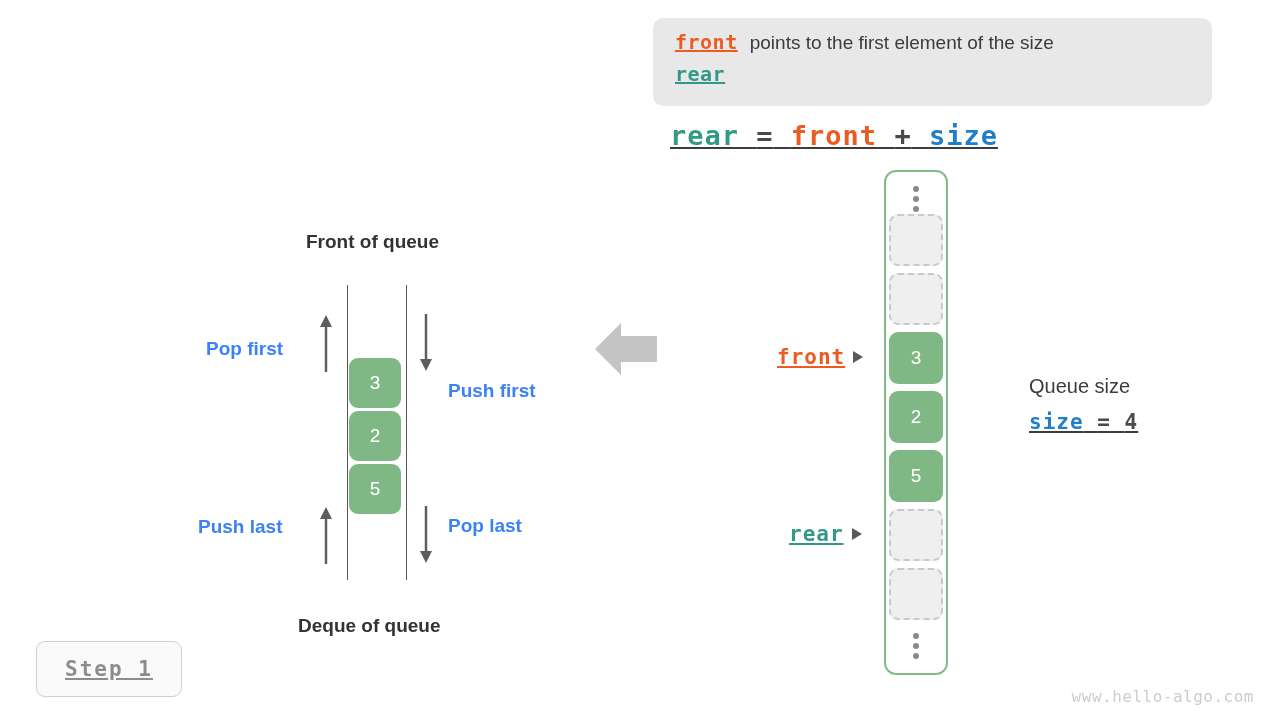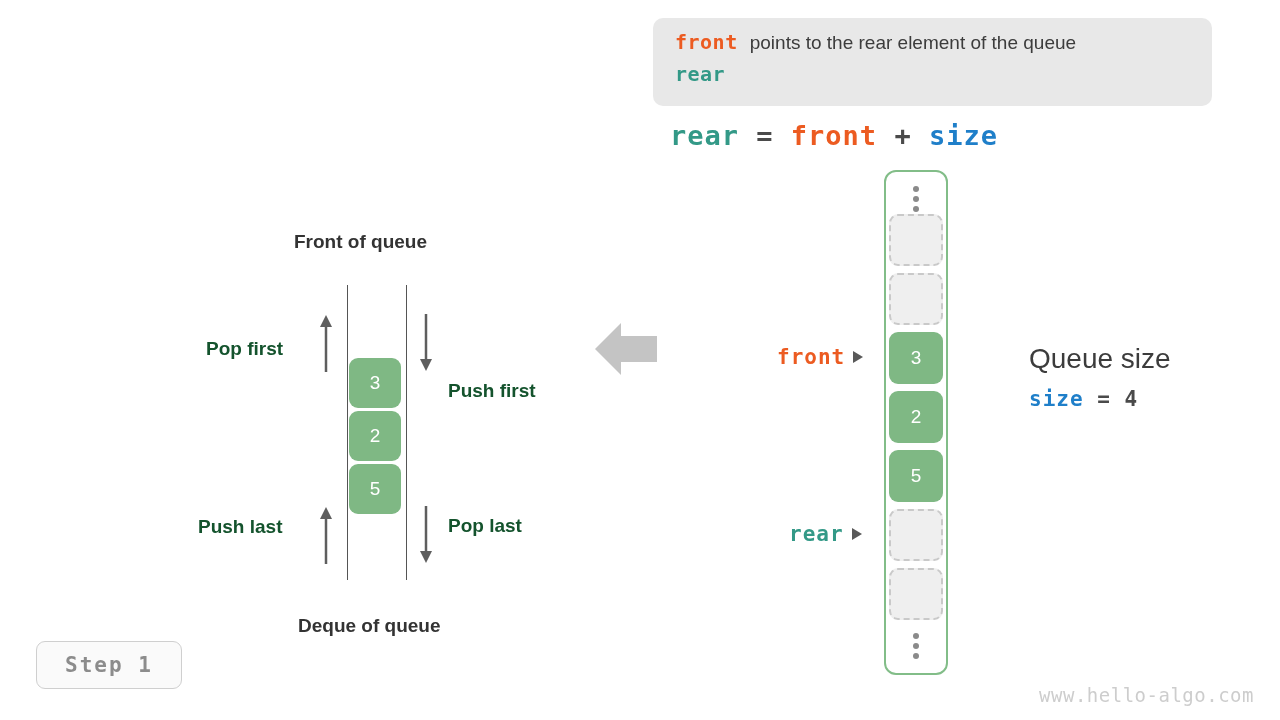--- a/index.html
+++ b/index.html
@@ -30,20 +30,21 @@
   }
   .legend-line {
     display: flex;
     align-items: baseline;
     height: 32px;
     white-space: nowrap;
   }
   .mono {
     font-family: "DejaVu Sans Mono", monospace;
     font-weight: bold;
+    text-decoration: underline;
   }
   .kw-front { color: #ec5b21; }
   .kw-rear  { color: #339987; }
   .kw-size  { color: #1f7fc9; }
   .legend-kw {
     font-size: 20px;
     letter-spacing: 0.5px;
   }
   .legend-text {
     font-size: 19px;
@@ -58,21 +59,21 @@
     top: 120px;
     font-size: 27px;
     letter-spacing: 1px;
     white-space: nowrap;
   }
   #formula .op { color: #4a4a4a; }
 
   
   #front-of-queue-title {
     position: absolute;
-    left: 294px;
+    left: 306px;
     top: 231px;
     font-size: 19px;
     font-weight: bold;
     color: #333333;
     white-space: nowrap;
   }
   #rear-of-queue-title {
     position: absolute;
     left: 298px;
     top: 615px;
@@ -103,21 +104,21 @@
     display: flex;
     align-items: center;
     justify-content: center;
     box-sizing: border-box;
   }
 
   .op-label {
     position: absolute;
     font-size: 19px;
     font-weight: bold;
-    color: #14532d;
+    color: #3b82f6;
     white-space: nowrap;
   }
   #label-pop-first  { left: 206px; top: 338px; }
   #label-push-last  { left: 198px; top: 516px; }
   #label-push-first { left: 448px; top: 338px; margin-top: 42px; }
   #label-pop-last   { left: 448px; top: 515px; }
 
   .varrow { position: absolute; width: 14px; }
   #arrow-pop-first  { left: 319px; top: 314px; height: 58px; }
   #arrow-push-last  { left: 319px; top: 506px; height: 58px; }
@@ -213,67 +214,68 @@
   #ptr-rear  { left: 789px; top: 522px; }
 
   
   #queue-size-block {
     position: absolute;
     left: 1029px;
     top: 343px;
     white-space: nowrap;
   }
   #queue-size-title {
-    font-size: 28px;
+    font-size: 20px;
     color: #3c3c3c;
+    margin-top: 32px;
   }
   #queue-size-expr {
     margin-top: 12px;
     font-size: 21px;
     letter-spacing: 1px;
   }
   #queue-size-expr .op { color: #4a4a4a; }
 
   
   #step-badge {
     position: absolute;
     left: 36px;
     top: 641px;
     width: 146px;
-    height: 48px;
+    height: 56px;
     border: 1px solid #cfcfcf;
     border-radius: 9px;
     background: #fafafa;
     display: flex;
     align-items: center;
     justify-content: center;
     font-size: 21px;
     letter-spacing: 2px;
     color: #8c8c8c;
     box-sizing: border-box;
   }
 
   
   #watermark {
     position: absolute;
     right: 26px;
     bottom: 14px;
     font-family: "DejaVu Sans Mono", monospace;
-    font-size: 19px;
+    font-size: 16px;
     color: #cdcdcd;
     letter-spacing: 0.5px;
   }
 </style>
 </head>
 <body>
 
 <div id="legend-box">
   <div class="legend-line">
     <span class="mono legend-kw kw-front">front</span>
-    <span class="legend-text">points to the rear element of the queue</span>
+    <span class="legend-text">points to the first element of the size</span>
   </div>
   <div class="legend-line">
     <span class="mono legend-kw kw-rear">rear</span>
   </div>
 </div>
 
 <div id="formula" class="mono">
   <span class="kw-rear">rear</span>
   <span class="op">=</span>
   <span class="kw-front">front</span>

